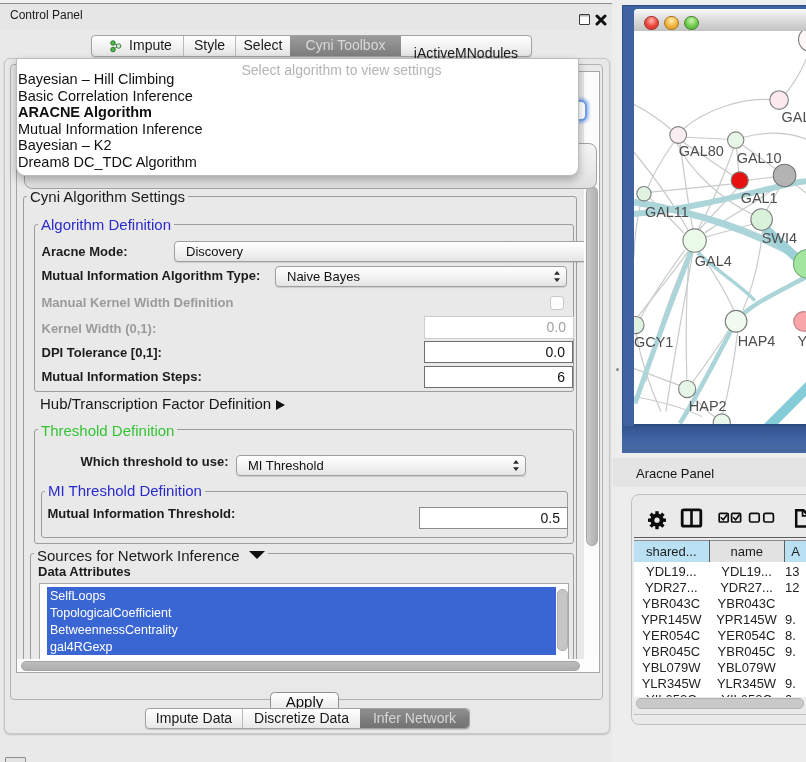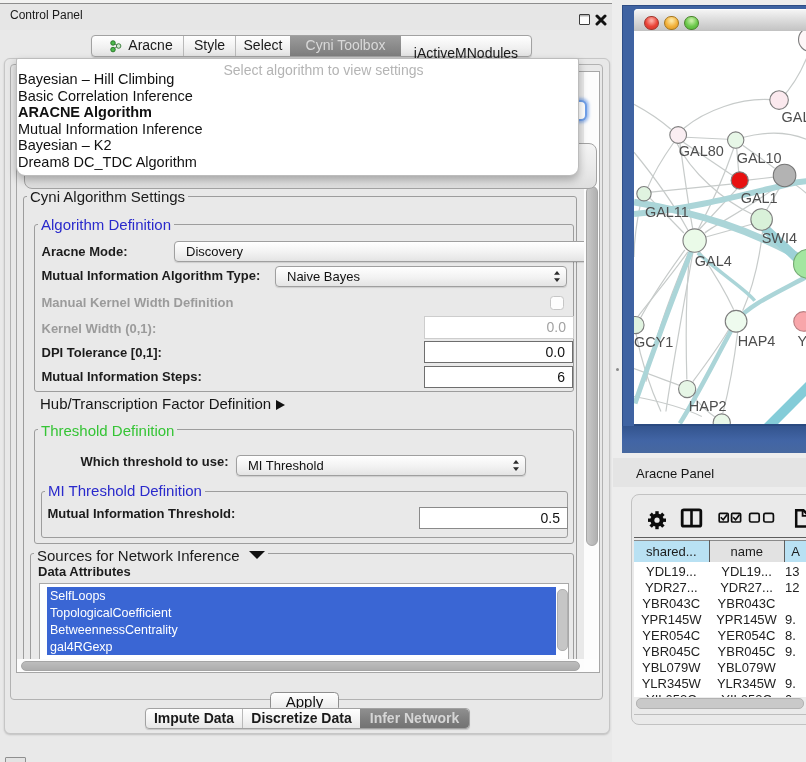--- a/index.html
+++ b/index.html
@@ -35,21 +35,21 @@
   <div class="abs" style="left:0;top:30px;width:612px;height:732px;background:#e9e9e9;"></div>
 
   <div id="toptabs" class="abs" style="left:91px;top:35px;width:439px;height:20px;border:1px solid #a2a2a2;border-radius:4px;background:linear-gradient(#ffffff,#f0f0f0 60%,#e2e2e2);box-shadow:0 1px 1px rgba(0,0,0,0.15);font-size:14px;color:#1a1a1a;">
     <div class="abs" style="left:0;top:0;width:91px;height:20px;line-height:19px;text-align:center;">
       <svg class="abs" style="left:17px;top:3.5px;" width="13" height="13" viewBox="0 0 13 13">
         <path d="M4.5 3.5 L9 5.5 M4.5 9 L9 6" stroke="#777" stroke-width="1"></path>
         <circle cx="4" cy="3" r="2.3" fill="#4db84d" stroke="#1c6a1c" stroke-width="0.8"></circle>
         <circle cx="4" cy="9.6" r="2.3" fill="#4db84d" stroke="#1c6a1c" stroke-width="0.8"></circle>
         <circle cx="9.6" cy="6" r="2.3" fill="#cfe8cf" stroke="#1c6a1c" stroke-width="0.8"></circle>
       </svg>
-      <span style="margin-left:26px;">Aracne</span>
+      <span style="margin-left:26px;">Impute</span>
     </div>
     <div class="abs" style="left:91px;top:0;width:1px;height:20px;background:#b9b9b9;"></div>
     <div class="abs" style="left:92px;top:0;width:51px;height:20px;line-height:19px;text-align:center;">Style</div>
     <div class="abs" style="left:143px;top:0;width:1px;height:20px;background:#b9b9b9;"></div>
     <div class="abs" style="left:144px;top:0;width:54px;height:20px;line-height:19px;text-align:center;">Select</div>
     <div class="abs" style="left:198px;top:0;width:111px;height:20px;line-height:19px;text-align:center;background:linear-gradient(#9b9b9b,#8a8a8a 55%,#7d7d7d);color:#d9d9d9;">Cyni Toolbox</div>
     <div class="abs" style="left:309px;top:8px;width:130px;height:20px;line-height:19px;text-align:center;border-radius:0 4px 4px 0;">jActiveMNodules</div>
   </div>
 
   <div class="abs" style="left:4px;top:58px;width:604px;height:674px;border:1px solid #c6c6c6;border-radius:6px;background:#e8e8e8;box-shadow:0 1px 2px rgba(0,0,0,0.18);"></div>
@@ -138,21 +138,21 @@
   <div class="abs" style="left:585.5px;top:186px;width:10.5px;height:358px;background:linear-gradient(90deg,#c9c9c9,#b0b0b0);border:1px solid #a5a5a5;border-radius:6px;"></div>
 
   <div class="abs" style="left:17px;top:659px;width:567px;height:11px;background:#fcfcfc;"></div>
   <div class="abs" style="left:21px;top:660.5px;width:557px;height:8.5px;background:linear-gradient(#bdbdbd,#adadad);border:1px solid #a5a5a5;border-radius:5px;"></div>
 
   <div class="abs" style="left:24px;top:143px;width:571px;height:44px;border:1px solid #a3a3a3;border-radius:8px;background:linear-gradient(#f4f4f4,#e9e9e9 60%,#dedede);"></div>
   <div class="abs" style="left:570px;top:100px;width:15px;height:17px;border:2px solid #6f9fe8;border-radius:0 6px 6px 0;border-left:none;background:#fff;box-shadow:0 0 3px 1.5px rgba(100,150,230,0.6);"></div>
 
   <div class="abs" style="left:270px;top:676px;width:67px;height:18px;border:1px solid #8f8f8f;border-radius:4.5px;background:linear-gradient(#ffffff,#f4f4f4 50%,#e8e8e8);font-size:15px;color:#111;text-align:center;line-height:17.5px;margin-top:16px;">Apply</div>
 
-  <div id="bottabs" class="abs" style="left:145px;top:708px;width:323px;height:18.5px;border:1px solid #a2a2a2;border-radius:4px;background:linear-gradient(#ffffff,#f2f2f2 60%,#e6e6e6);box-shadow:0 1px 1px rgba(0,0,0,0.15);font-size:14px;color:#1a1a1a;font-weight:bold;">
+  <div id="bottabs" class="abs" style="left:145px;top:708px;width:323px;height:18.5px;border:1px solid #a2a2a2;border-radius:4px;background:linear-gradient(#ffffff,#f2f2f2 60%,#e6e6e6);box-shadow:0 1px 1px rgba(0,0,0,0.15);font-size:14px;color:#1a1a1a;">
     <div class="abs" style="left:0;top:0;width:96px;height:18.5px;line-height:18px;text-align:center;">Impute Data</div>
     <div class="abs" style="left:96px;top:0;width:1px;height:18.5px;background:#b9b9b9;"></div>
     <div class="abs" style="left:97px;top:0;width:117px;height:18.5px;line-height:18px;text-align:center;">Discretize Data</div>
     <div class="abs" style="left:214px;top:0;width:109px;height:18.5px;line-height:18px;text-align:center;background:linear-gradient(#8f8f8f,#7e7e7e 55%,#737373);color:#d6d6d6;border-radius:0 4px 4px 0;">Infer Network</div>
   </div>
 
   <div class="abs" style="left:5px;top:757px;width:19px;height:12px;border:1.5px solid #8f8f8f;background:#e3e3e3;border-radius:1px;"></div>
 
   <div class="abs" style="left:612px;top:0;width:194px;height:762px;background:#ededed;"></div>
   <div class="abs" style="left:616px;top:368px;width:3px;height:3px;background:#8a8a8a;border-radius:50%;"></div>
@@ -331,21 +331,21 @@
         <span class="c2">YIL052C</span>
         <span class="c3">0.</span>
       </div>
   </div>
 
   <div class="abs" style="left:634px;top:697px;width:172px;height:11px;background:#ededed;"></div>
   <div class="abs" style="left:636px;top:698px;width:166px;height:8.5px;background:#c9c9c9;border:1px solid #b2b2b2;border-radius:5px;"></div>
   <div class="abs" style="left:634px;top:713.5px;width:172px;height:1px;background:#bdbdbd;"></div>
 
   <div id="popup" class="abs" style="left:16px;top:58px;width:561px;height:116px;background:#fff;border:1px solid #bcbcbc;border-radius:2px 2px 9px 9px;box-shadow:0 4px 9px rgba(0,0,0,0.28);">
-    <div class="abs" style="left:0;top:3px;width:613px;text-align:center;font-size:14px;color:#b4b4b4;">Select algorithm to view settings</div>
+    <div class="abs" style="left:0;top:3px;width:613px;text-align:center;font-size:14px;color:#b4b4b4;padding-left:18px;">Select algorithm to view settings</div>
     <div class="abs" style="left:1px;top:12px;font-size:14.5px;color:#111;line-height:16.55px;white-space:nowrap;">
       Bayesian – Hill Climbing<br>
       Basic Correlation Inference<br>
       <b>ARACNE Algorithm</b><br>
       Mutual Information Inference<br>
       Bayesian – K2<br>
       Dream8 DC_TDC Algorithm
     </div>
   </div>
 

